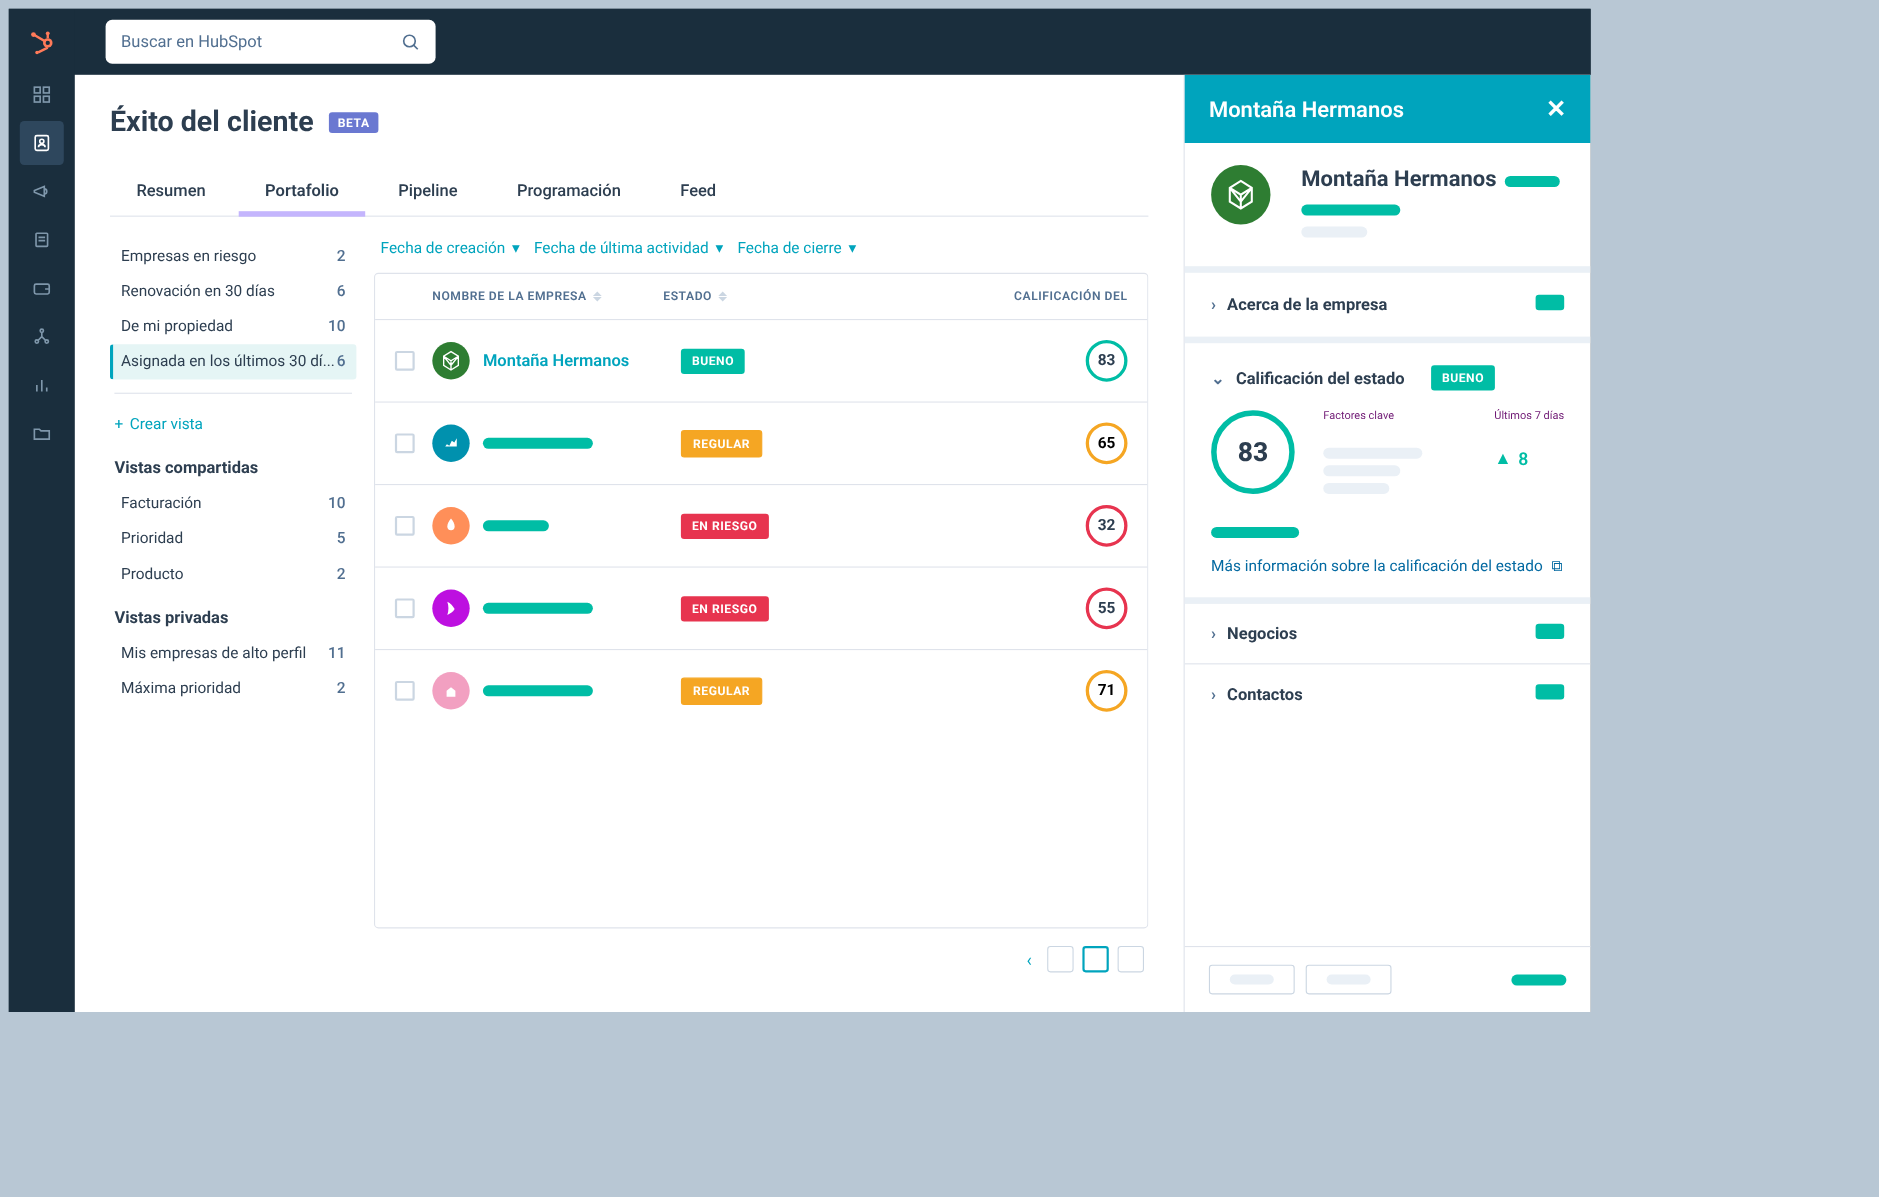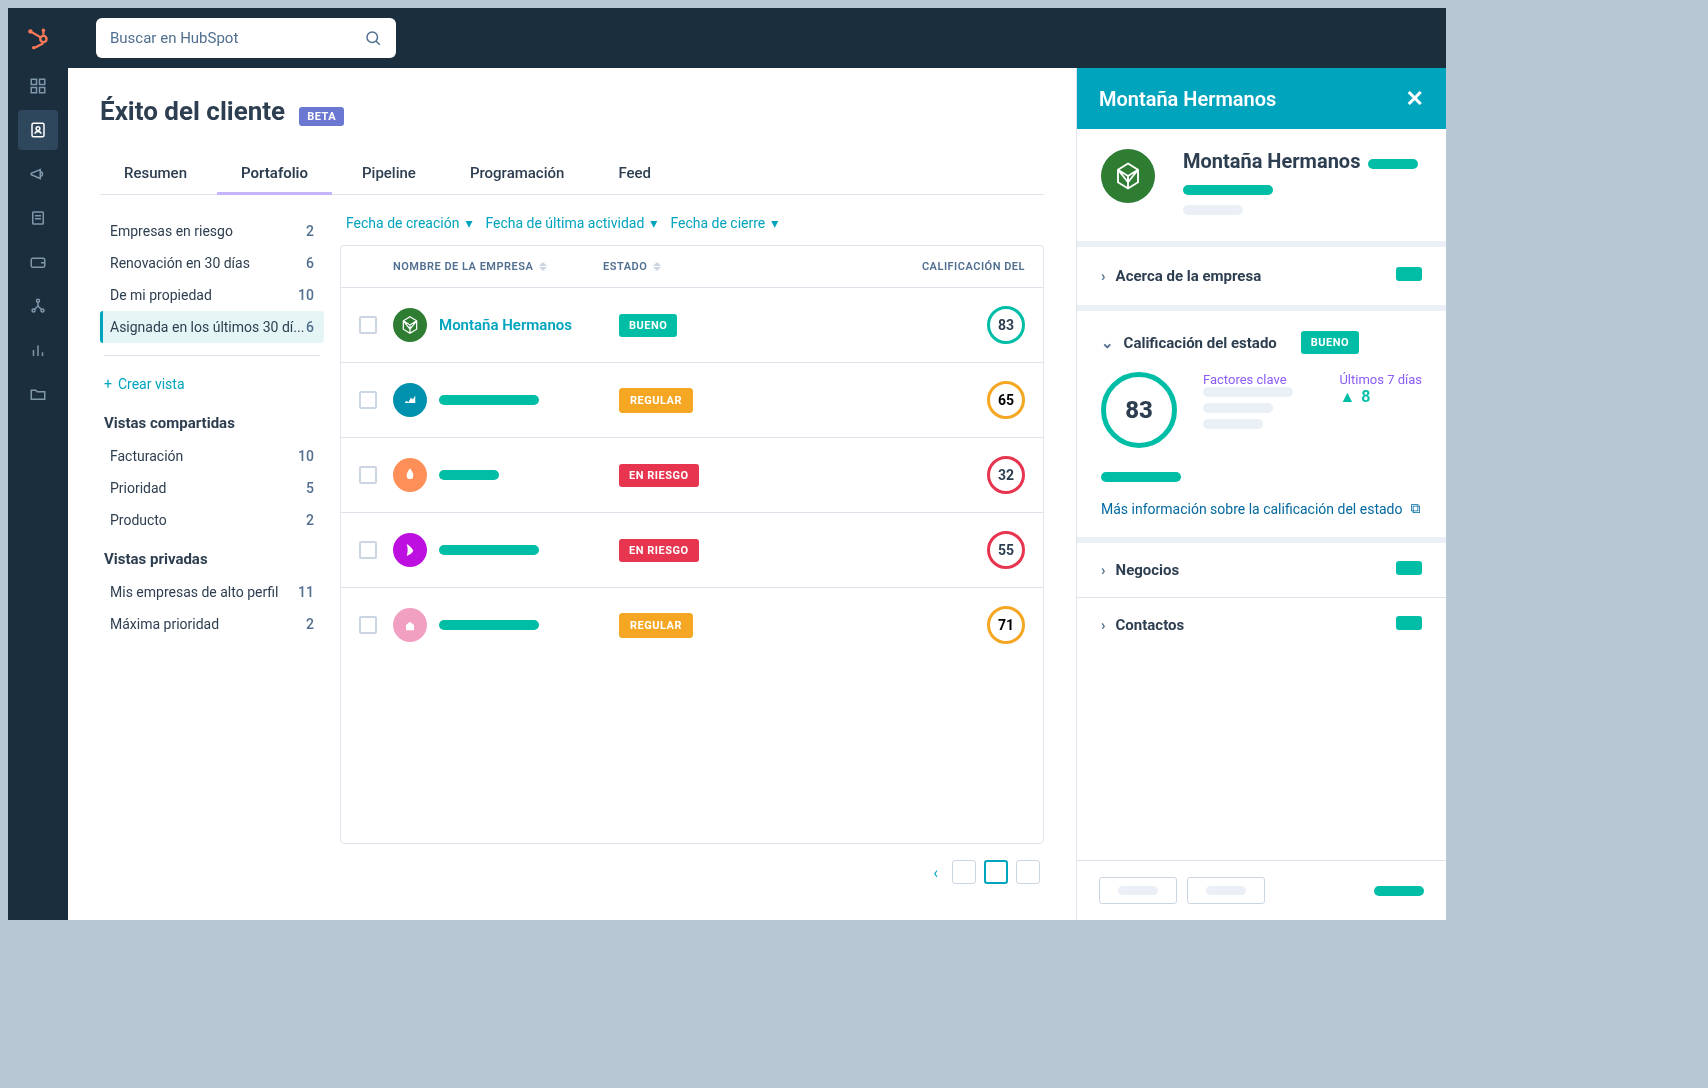--- a/index.html
+++ b/index.html
@@ -9,25 +9,25 @@
 .rail-logo{color:#ff7a59;margin-bottom:10px}
 .rail-item{width:40px;height:40px;display:flex;align-items:center;justify-content:center;color:#7f97ab;border-radius:4px;cursor:pointer}
 .rail-item.active{background:#2e475d;color:#fff}
 .main{flex:1;display:flex;flex-direction:column;background:#1a2e3d}
 .topbar{height:60px;display:flex;align-items:center;padding:0 28px}
 .search{display:flex;align-items:center;background:#fff;border-radius:6px;width:300px;height:40px;padding:0 14px;justify-content:flex-end}
 .search input{border:none;outline:none;font-size:15px;flex:1;color:#516f90}
 .search input::placeholder{color:#516f90}
 .content{flex:1;background:#fff;margin:0 0 0 0;display:flex;overflow:hidden}
 .page{flex:1;padding:28px 32px 20px;overflow:hidden;display:flex;flex-direction:column}
-.page h1{font-size:26px;font-weight:700;color:#2d3e50;display:flex;align-items:flex-end;gap:14px}
+.page h1{font-size:26px;font-weight:700;color:#2d3e50;display:flex;align-items:center;gap:14px}
 .beta{background:#6a78d1;color:#fff;font-size:11px;font-weight:700;padding:3px 8px;border-radius:3px;letter-spacing:.5px}
 .tabs{display:flex;gap:6px;margin-top:28px;border-bottom:1px solid #dfe3eb}
 .tab{padding:10px 24px;font-size:15px;color:#2d3e50;cursor:pointer;font-weight:500}
-.tab.active{border-bottom:3px solid #c4b5fd;margin-bottom:-1px;font-weight:600}
+.tab.active{border-bottom:5px solid #c4b5fd;margin-bottom:-1px;font-weight:600}
 .body{display:flex;flex:1;margin-top:20px;overflow:hidden}
 .sidebar{width:240px;padding-right:16px}
 .view-list{list-style:none}
 .view-item{display:flex;justify-content:space-between;padding:8px 10px;font-size:14px;color:#2d3e50;cursor:pointer;border-radius:3px}
 .view-item.active{background:#e5f5f5;color:#2d3e50;border-left:3px solid #00a4bd;padding-left:7px}
 .view-count{color:#516f90;font-weight:500}
 .divider{border-top:1px solid #dfe3eb;margin:12px 4px}
 .create-view{color:#00a4bd;font-size:14px;padding:8px 4px;cursor:pointer;display:flex;align-items:center;gap:6px}
 .section-title{font-size:15px;font-weight:700;color:#2d3e50;padding:14px 4px 8px}
 .table-area{flex:1;display:flex;flex-direction:column}
@@ -75,21 +75,21 @@
 .pcompany{display:flex;gap:16px;align-items:flex-start}
 .pcompany .avatar{width:54px;height:54px}
 .pcompany h2{font-size:20px;font-weight:700;color:#2d3e50;display:inline}
 .ph{display:flex;align-items:center;gap:10px;font-weight:700;color:#2d3e50;font-size:15px}
 .ph .chev{color:#516f90}
 .pill{background:#00bda5;height:10px;border-radius:5px}
 .pbadge-r{margin-left:auto}
 .pscore{display:flex;gap:26px;margin-top:18px;align-items:flex-start}
 .bigring{width:76px;height:76px;border-radius:50%;border:5px solid #00bda5;display:flex;align-items:center;justify-content:center;font-size:24px;font-weight:800;color:#2d3e50}
 .factors{flex:1}
-.flabel{font-size:13px;color:#8b5cf6;margin-bottom:0}
+.flabel{font-size:10px;color:#701a75;margin-bottom:23px}
 .greybar{height:10px;background:#eaf0f6;border-radius:5px;margin-bottom:6px}
 .last7{text-align:left}
 .trend{color:#00bda5;font-weight:600;display:flex;align-items:center;gap:6px}
 .plink{color:#0369a1;font-size:14px;margin-top:18px;display:flex;align-items:center;gap:8px;cursor:pointer}
 .pfoot{border-top:1px solid #dfe3eb;padding:16px 22px;display:flex;gap:10px;align-items:center}
 .fbtn{border:1px solid #cbd6e2;background:#fff;padding:8px 18px;border-radius:3px}
 .fbtn .greybar{width:40px;height:9px;margin:0}
 .flex1{flex:1}
 .sort-icon{display:inline-flex;flex-direction:column;gap:1px}
 .sort-icon span{width:0;height:0;border-left:4px solid transparent;border-right:4px solid transparent}

